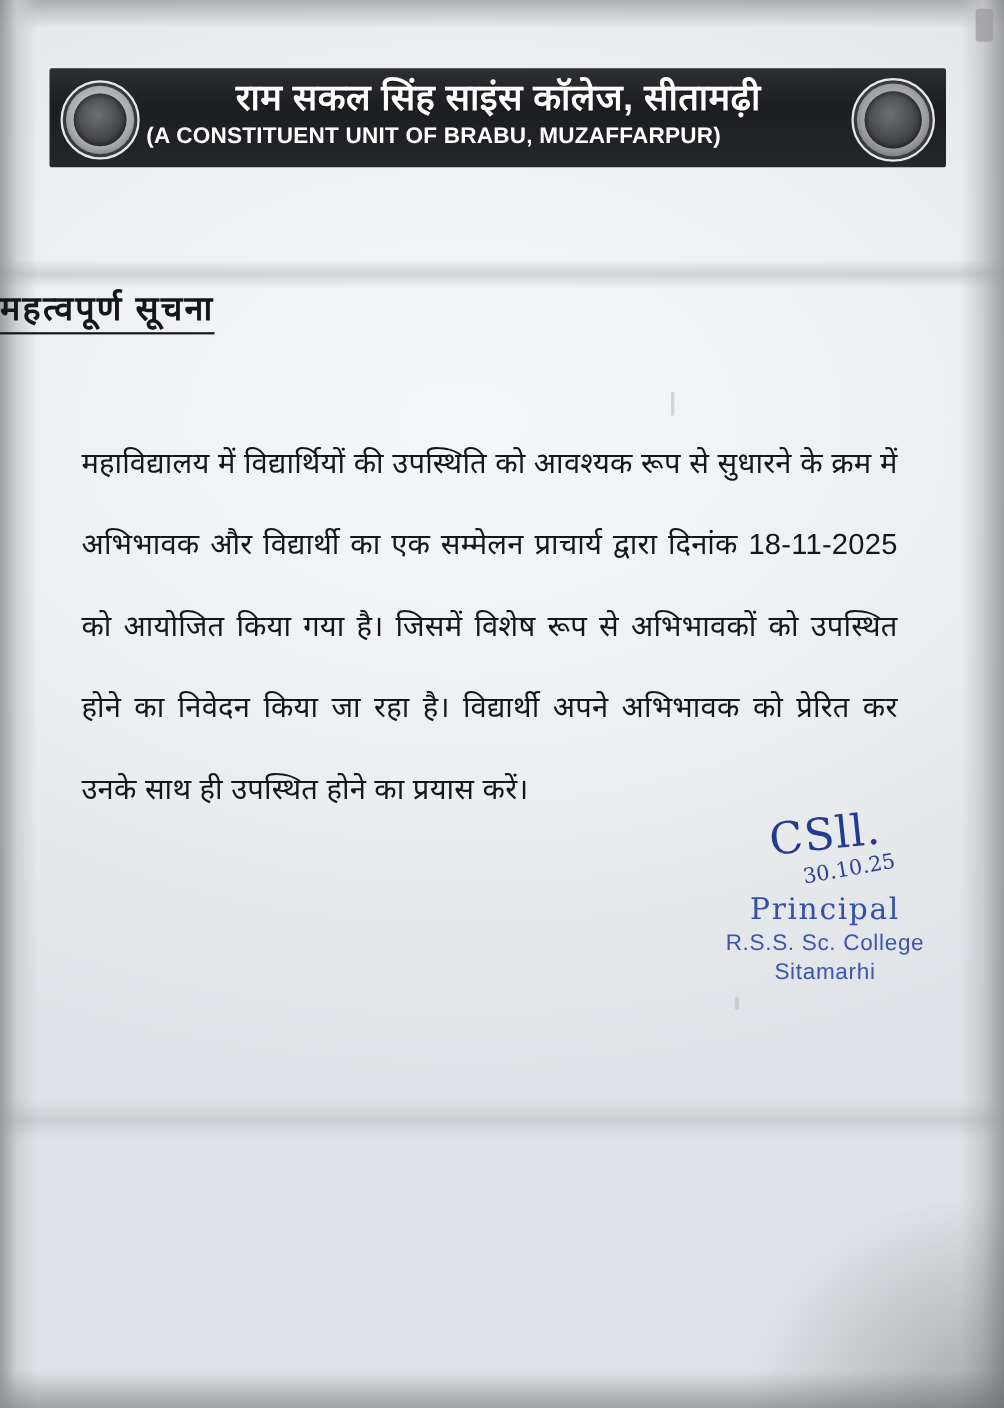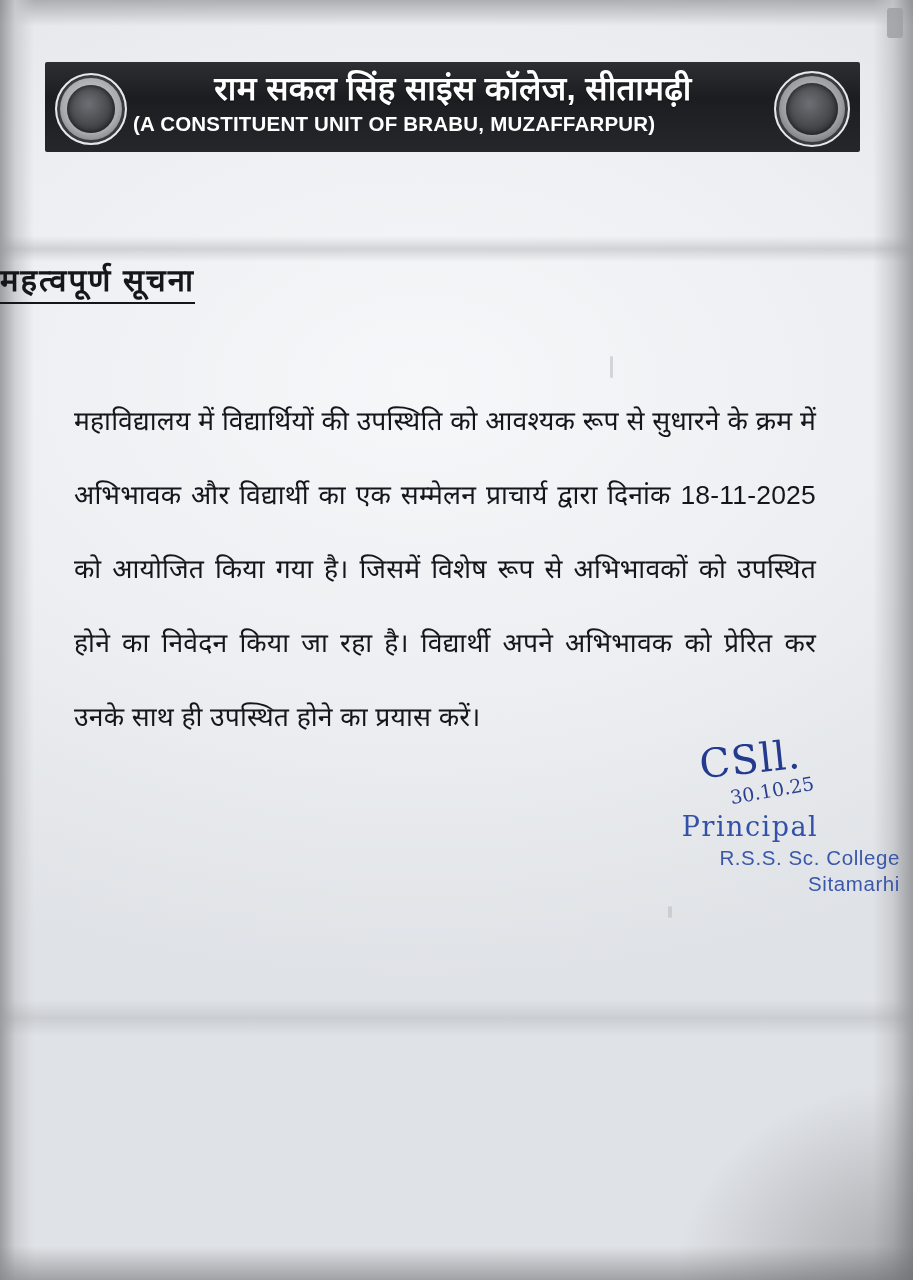--- a/index.html
+++ b/index.html
@@ -203,29 +203,27 @@
     color: #3351a8;
     letter-spacing: 1.5px;
     margin-top: 10px;
   }
   #stamp-college {
     font-family: "Liberation Sans", sans-serif;
     font-size: 20.5px;
     color: #3a57ab;
     letter-spacing: .6px;
     margin-top: 4px;
-    text-align: right;
   }
   #stamp-city {
     font-family: "Liberation Sans", sans-serif;
     font-size: 20.5px;
     color: #3a57ab;
     letter-spacing: .6px;
     margin-top: 2px;
-    text-align: right;
   }
   .speck {
     position: absolute;
     background: #b9babe;
     opacity: .55;
     border-radius: 50%;
   }
 </style>
 </head>
 <body>

